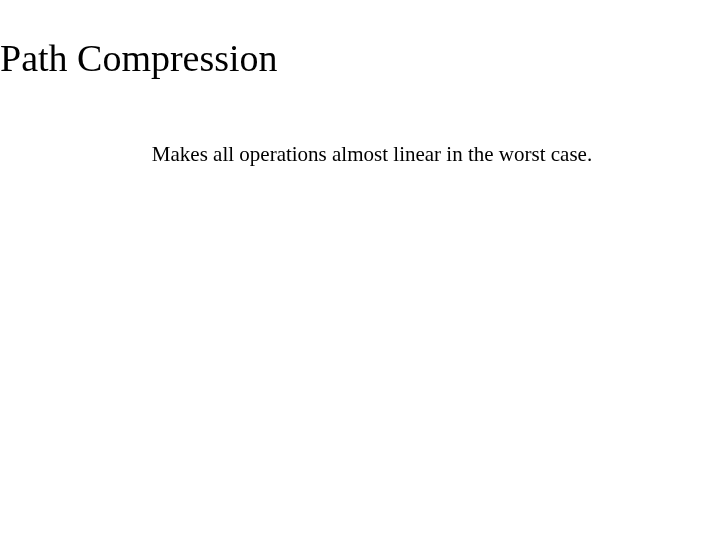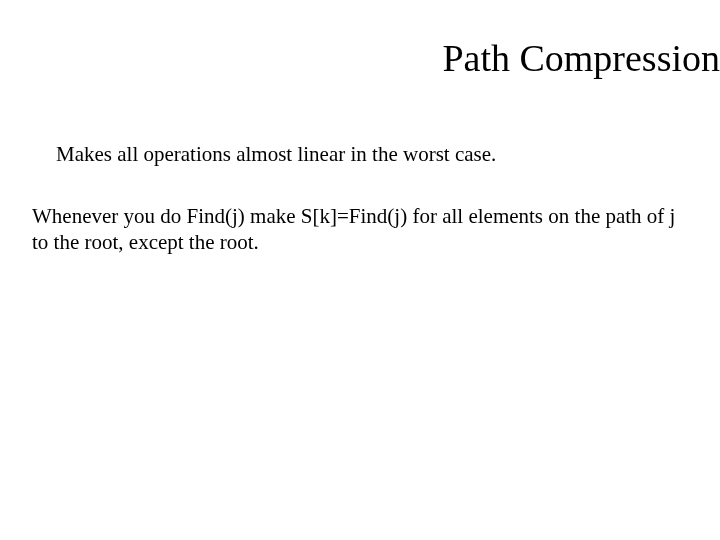--- a/index.html
+++ b/index.html
@@ -11,46 +11,46 @@
       width: 720px;
       height: 540px;
       background: #ffffff;
       font-family: "Times New Roman", Times, serif;
       color: #000000;
       position: relative;
     }
     .slide-title {
       font-size: 38px;
       font-weight: normal;
-      text-align: right;
+      text-align: left;
       padding-top: 36px;
       padding-bottom: 8px;
     }
     .content {
       padding-left: 32px;
       padding-right: 32px;
     }
     .para1 {
       font-size: 21px;
       margin-top: 54px;
       margin-left: 24px;
+      text-align: center;
     }
     .para2 {
       font-size: 21px;
       margin-top: 36px;
       margin-left: 0;
       line-height: 1.25;
     }
     .para3 {
       font-size: 21px;
       margin-top: 22px;
       margin-left: 36px;
     }
   </style>
 </head>
 <body>
 
 <h1 class="slide-title">Path Compression</h1>
 
 <div class="content">
   <p class="para1">Makes all operations almost linear in the worst case.</p>
-  <p class="para2">Whenever you do Find(j) make S[k]=Find(j) for all elements on the path of j to the root, except the root.</p>
 </div>
 
 </body></html>

